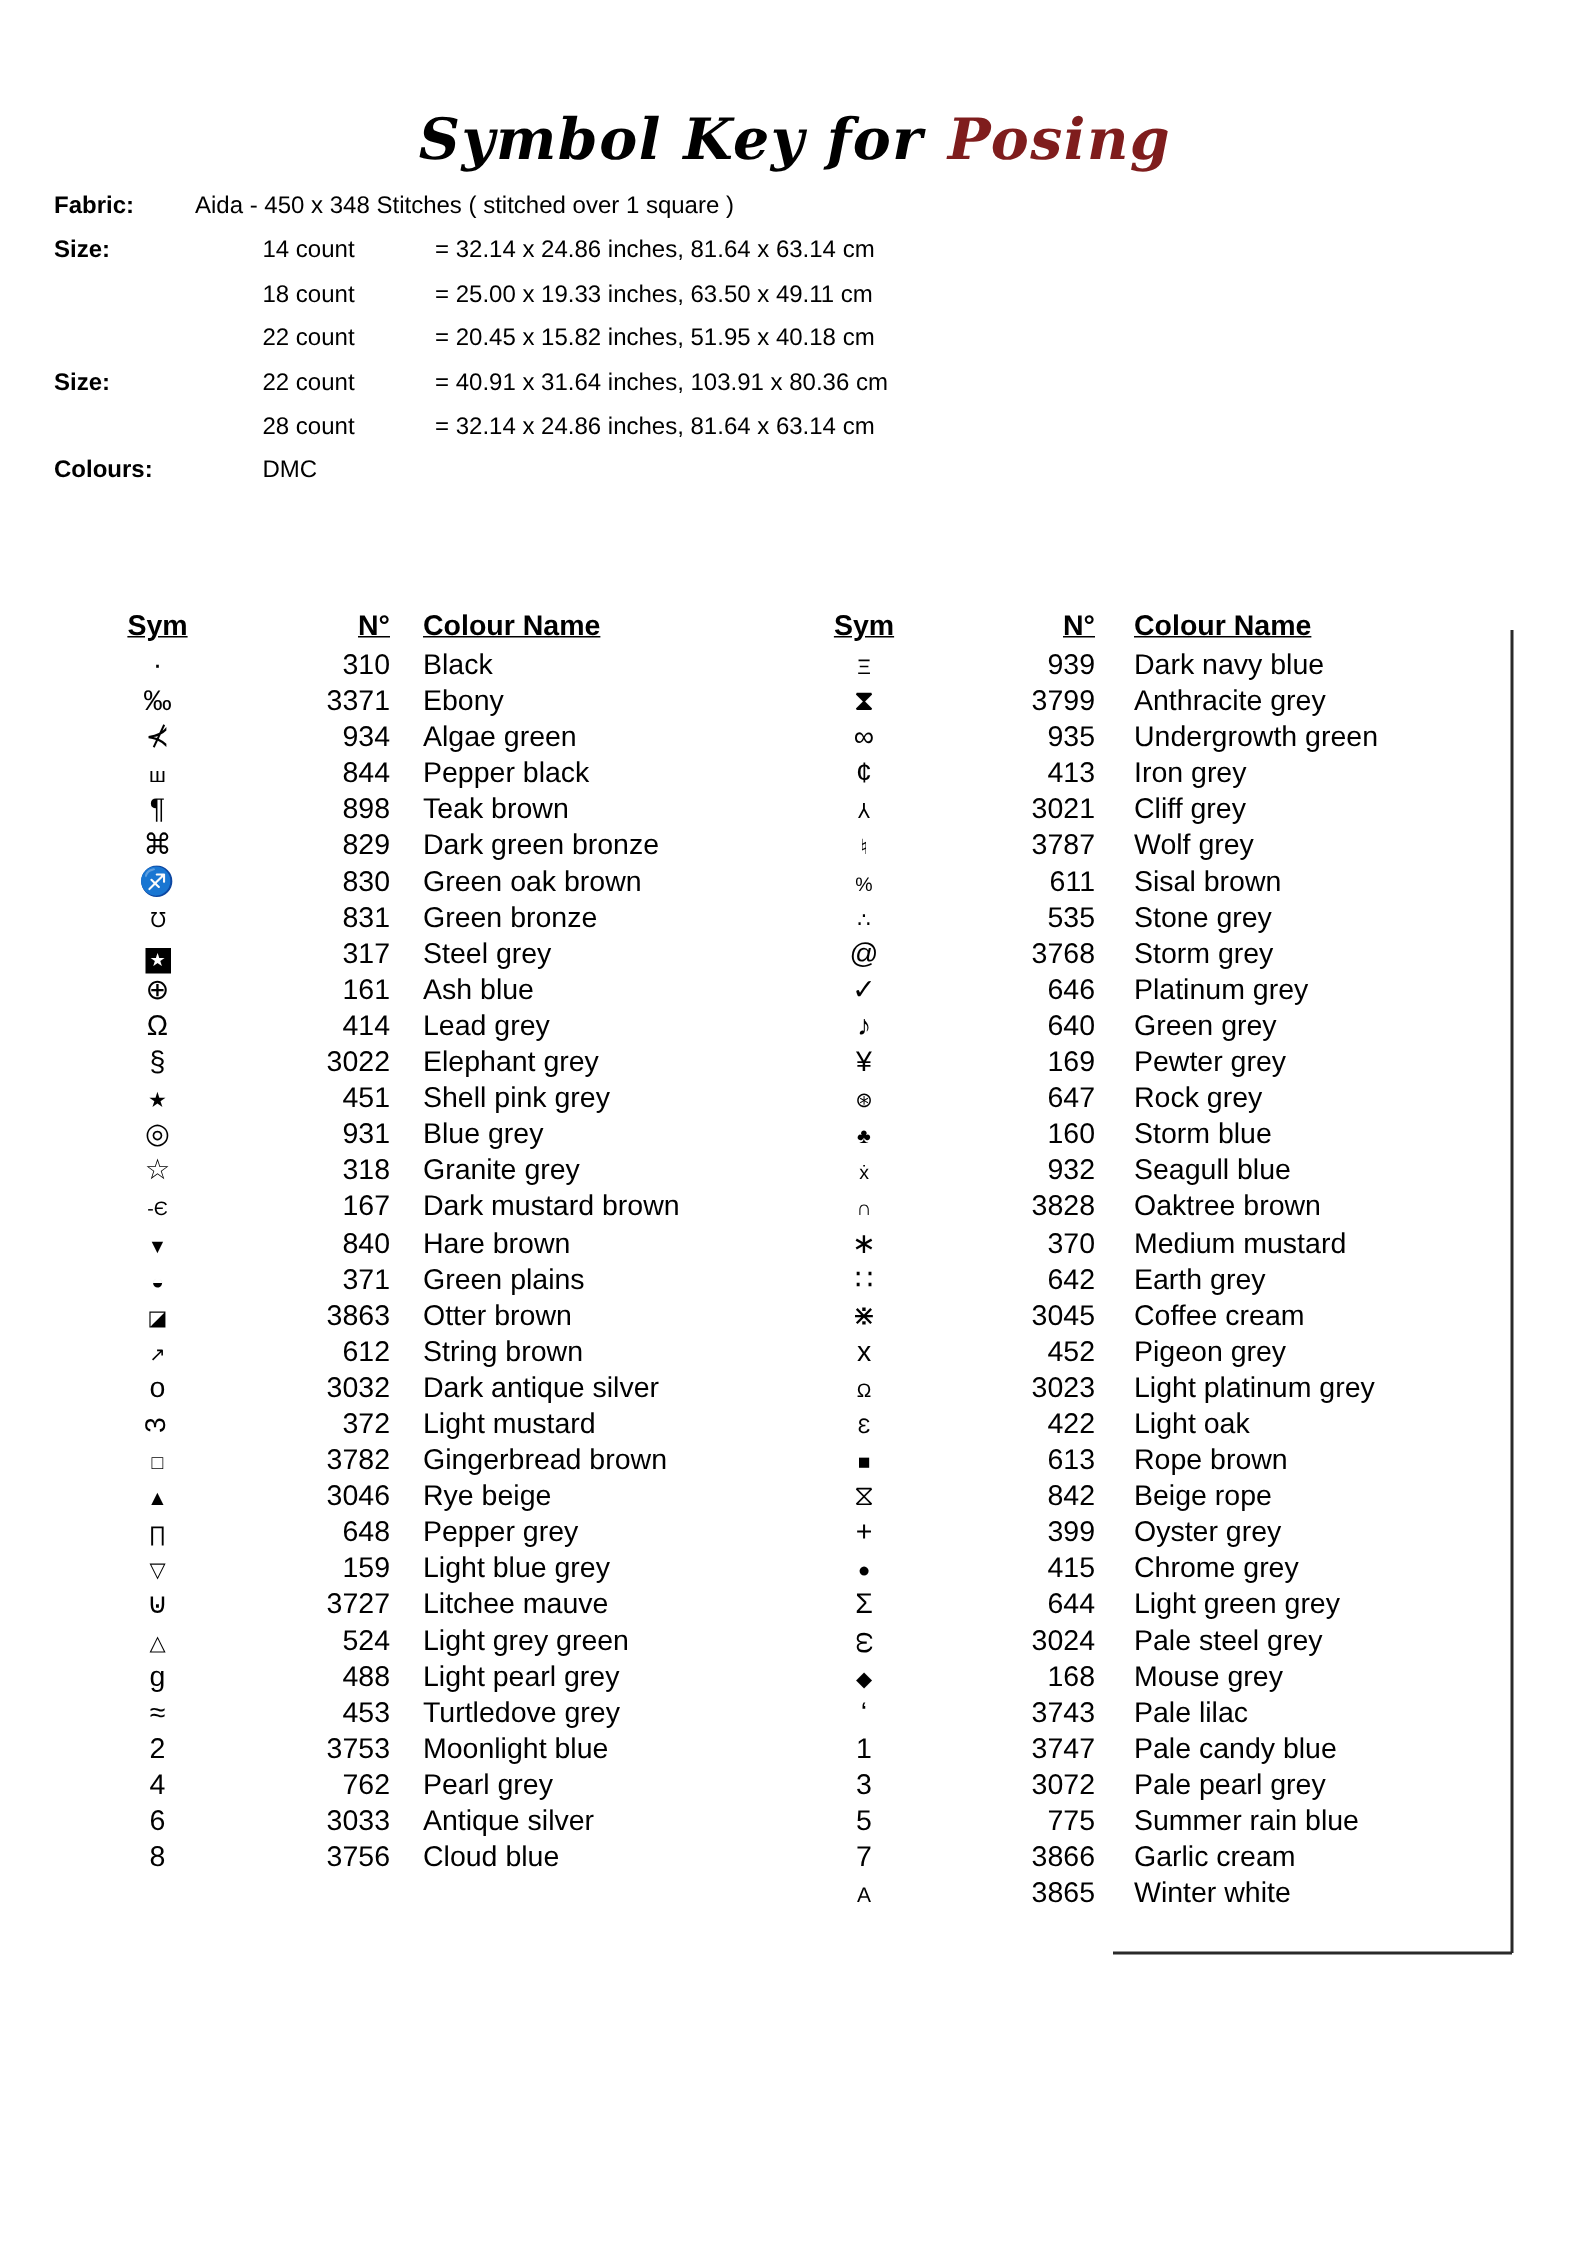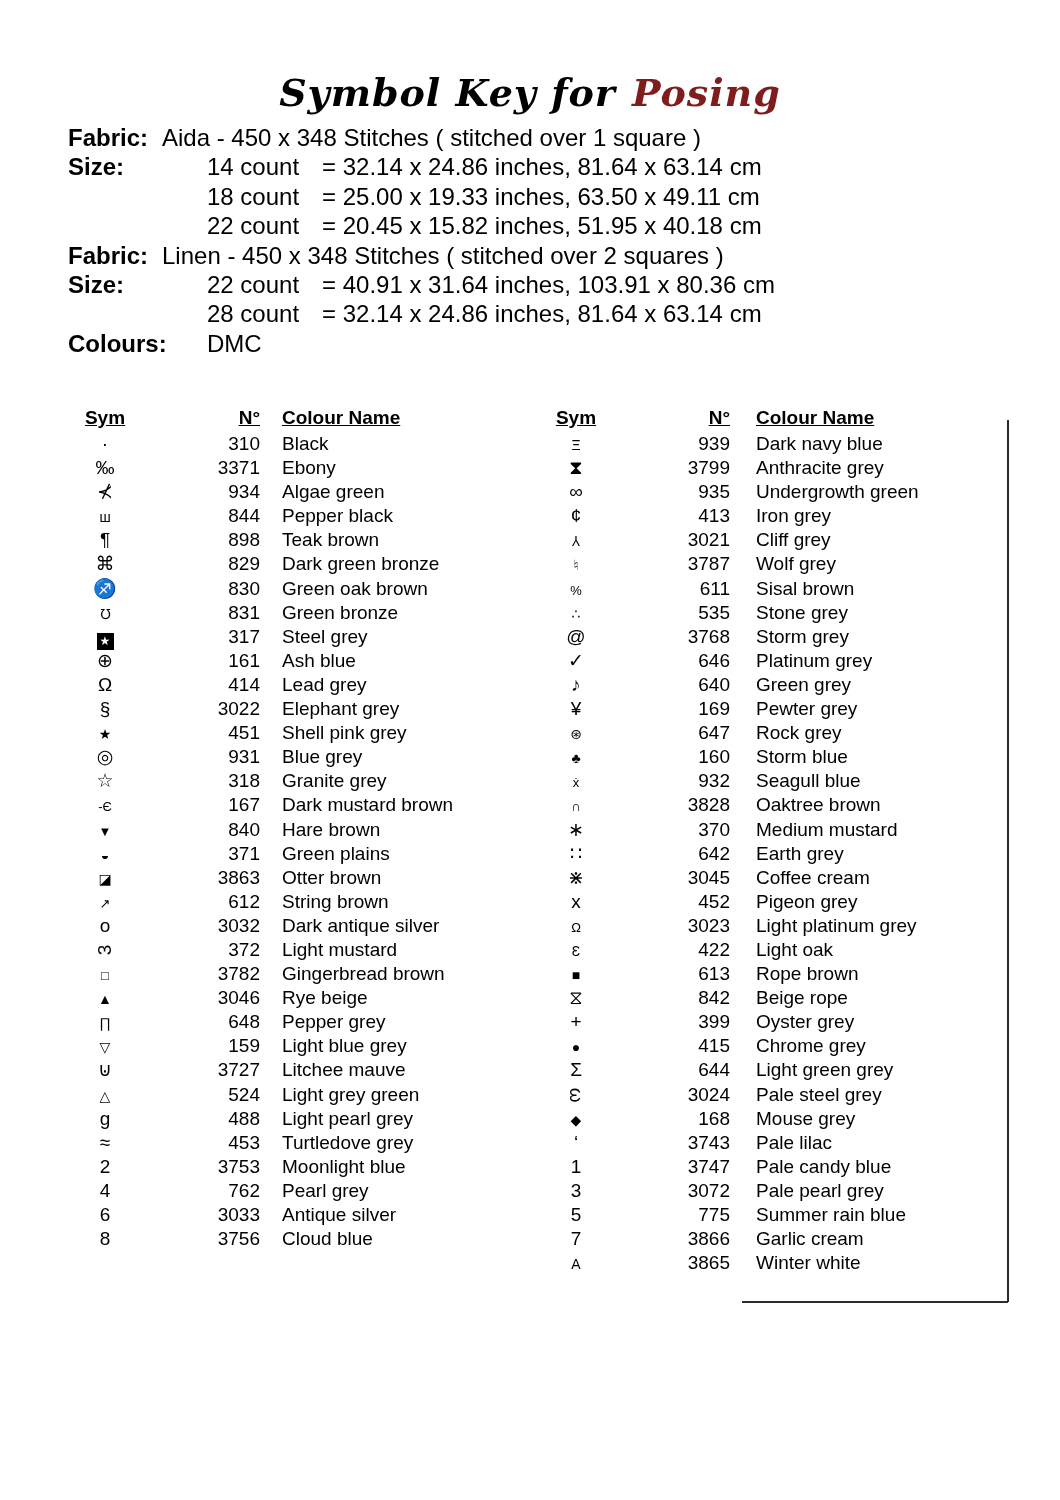--- a/index.html
+++ b/index.html
@@ -13,22 +13,21 @@
     position:absolute;top:70px;left:0;width:100%;
     text-align:center;
     font-family:"DejaVu Serif", serif;
     font-style:italic;font-weight:bold;
     font-size:38px;letter-spacing:1px;
     white-space:nowrap;
   }
   .title .accent{margin-left:16px;}
   .info{
     position:absolute;top:123px;left:36px;width:990px;
-    font-size:24px;
-    margin-left:32px;
+    font-size:16px;
   }
   .line{height:29.4px;line-height:29.4px;white-space:nowrap;}
   .lbl{display:inline-block;width:94px;font-weight:bold;}
   .cnt{display:inline-block;margin-left:45px;width:115px;}
   .val{}
   .bold{font-weight:bold;}
   .keycol{position:absolute;top:406px;font-size:19px;}
   .col-left{left:80px;width:450px;}
   .col-right{left:552px;width:450px;}
   .hdr{display:flex;height:26px;line-height:24px;font-weight:bold;}
@@ -63,23 +62,20 @@
   <div class="line">
     <span class="lbl">Size:</span><span class="cnt">14 count</span><span class="val">= 32.14 x 24.86 inches, 81.64 x 63.14 cm</span>
   </div>
   <div class="line">
     <span class="lbl"></span><span class="cnt">18 count</span><span class="val">= 25.00 x 19.33 inches, 63.50 x 49.11 cm</span>
   </div>
   <div class="line">
     <span class="lbl"></span><span class="cnt">22 count</span><span class="val">= 20.45 x 15.82 inches, 51.95 x 40.18 cm</span>
   </div>
   <div class="line">
-    <span class="lbl">Fabric:</span><span class="val">Linen -  450 x 348 Stitches ( stitched over 2 squares )</span>
-  </div>
-  <div class="line">
     <span class="lbl">Size:</span><span class="cnt">22 count</span><span class="val">= 40.91 x 31.64 inches, 103.91 x 80.36 cm</span>
   </div>
   <div class="line">
     <span class="lbl"></span><span class="cnt">28 count</span><span class="val">= 32.14 x 24.86 inches, 81.64 x 63.14 cm</span>
   </div>
   <div class="line">
     <span class="lbl">Colours:</span><span class="cnt">DMC</span>
   </div>
 </div>
 

